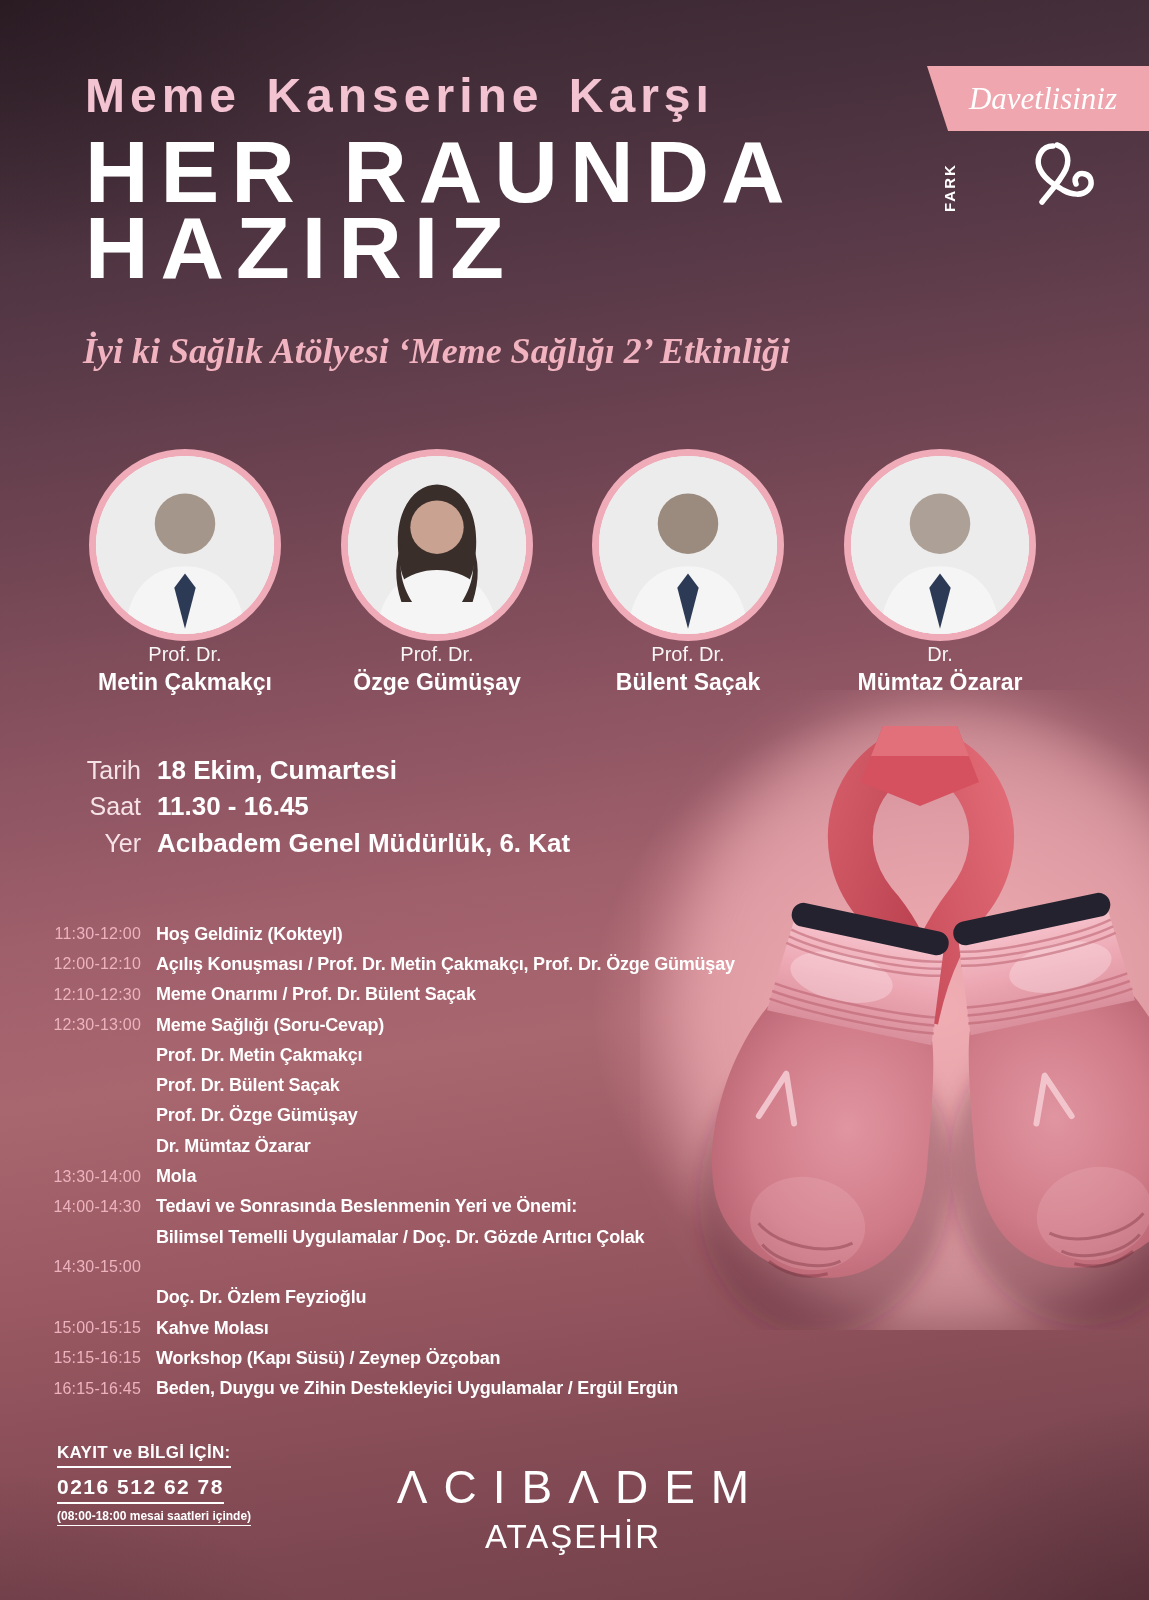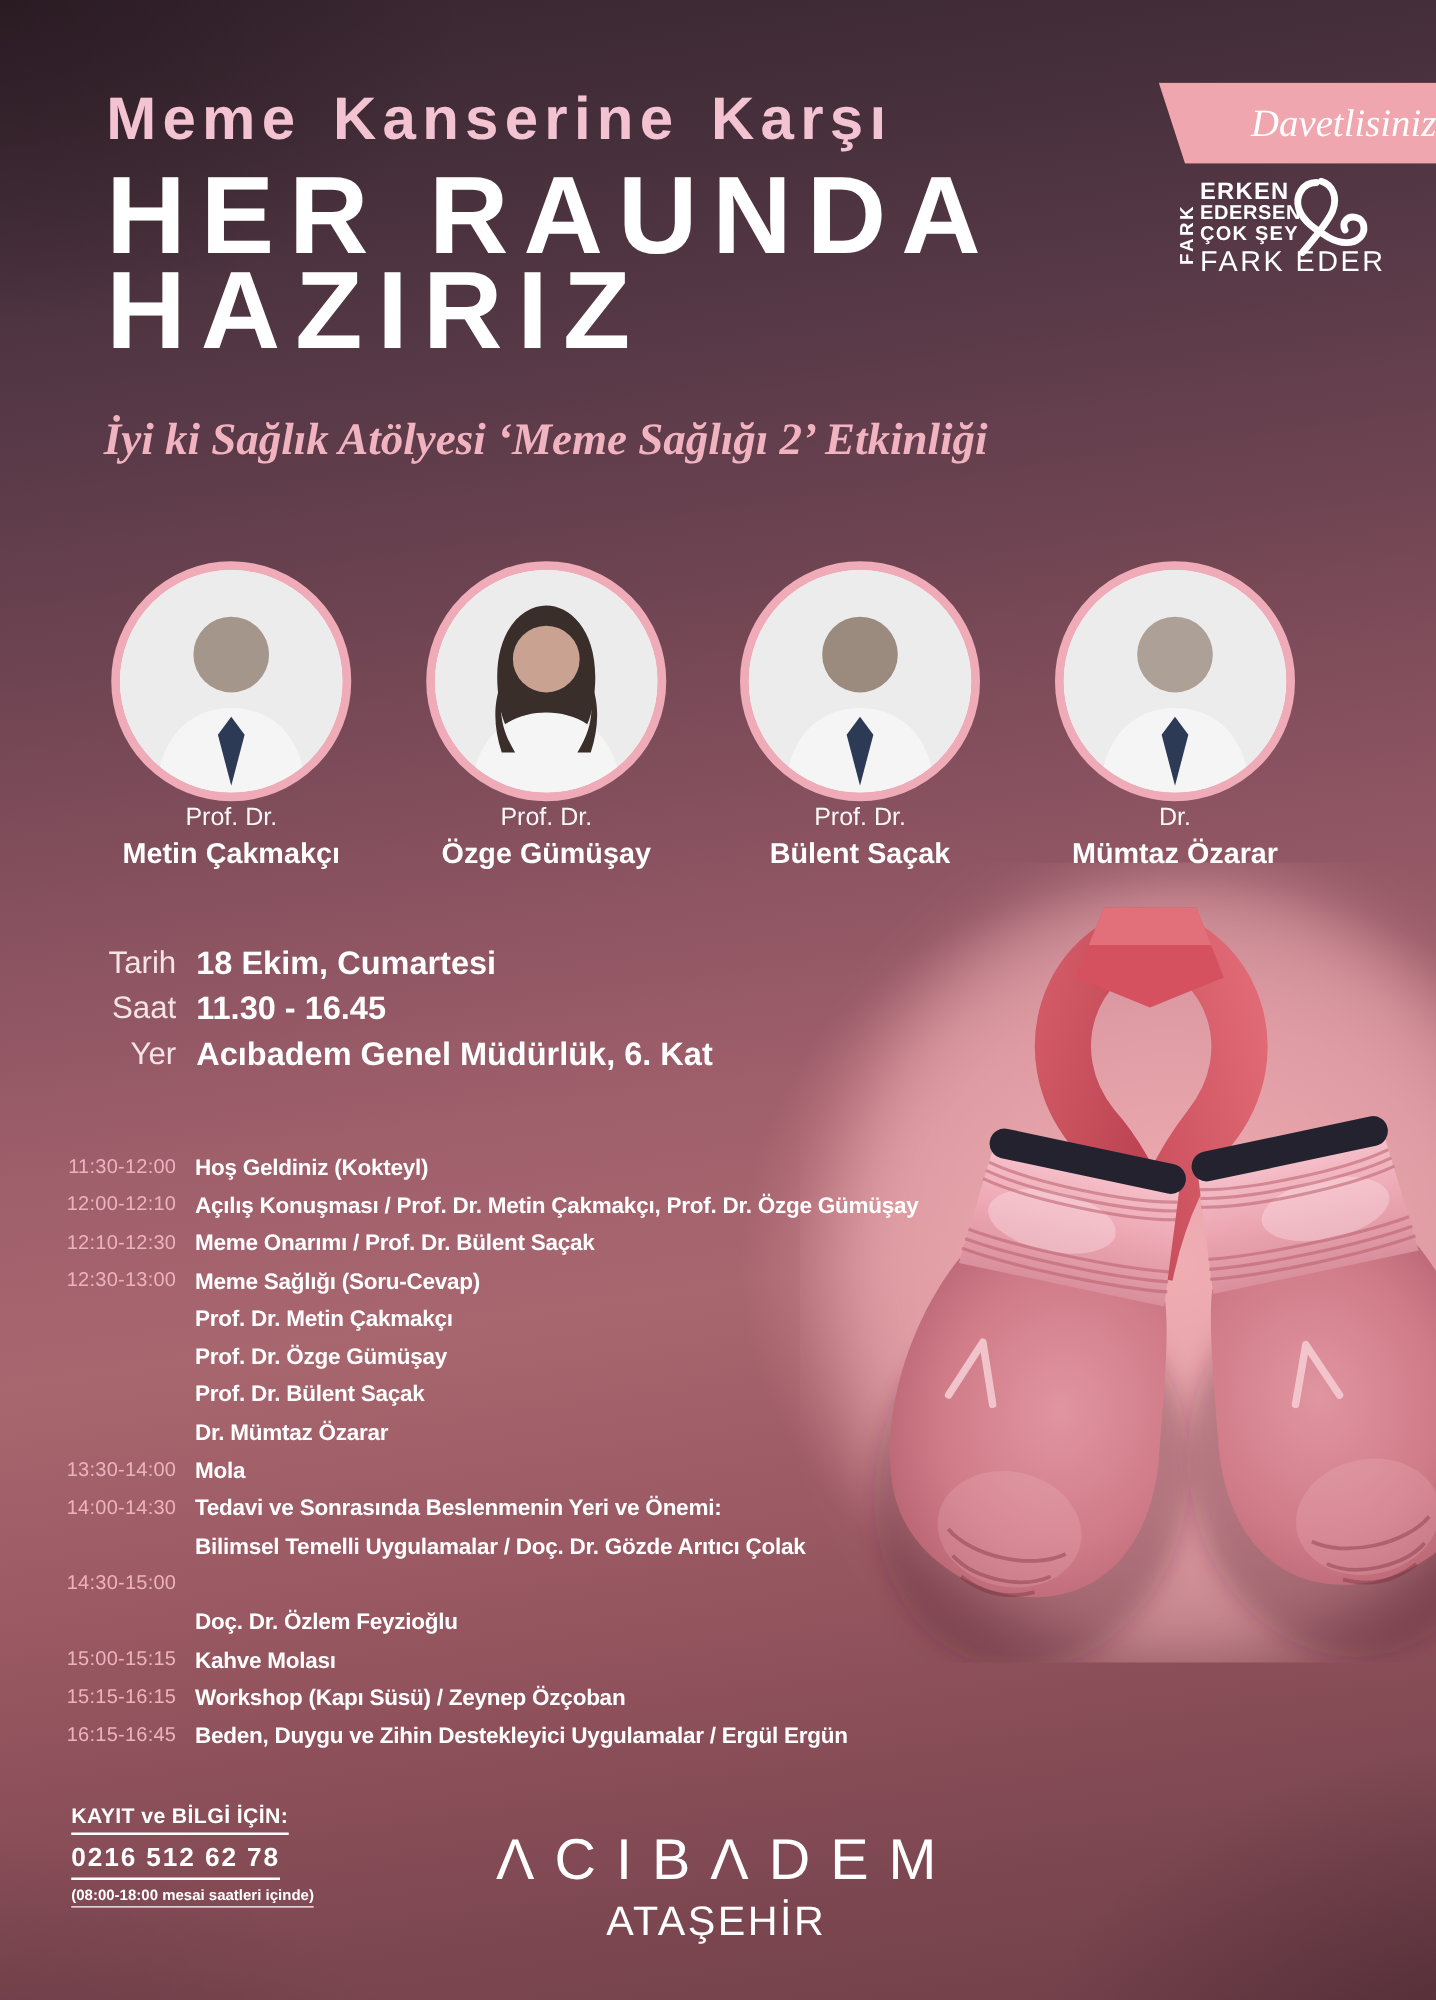--- a/index.html
+++ b/index.html
@@ -23,21 +23,21 @@
   .abs{position:absolute;}
   
   .supertitle{left:85px;top:68px;font-size:48px;font-weight:bold;color:var(--accent-pink);letter-spacing:5px;word-spacing:7px;white-space:nowrap;}
   .title-line{left:85px;font-size:88px;font-weight:bold;color:var(--white);letter-spacing:12px;line-height:1;white-space:nowrap;}
   .title-1{top:128px;}
   .title-2{top:204px;}
   .subtitle{left:83px;top:330px;font-family:"Liberation Serif",serif;font-style:italic;font-weight:bold;font-size:36px;color:var(--subtitle-pink);white-space:nowrap;}
   
   .badge{left:927px;top:66px;width:222px;height:65px;background:var(--badge-pink);
     clip-path:polygon(0 0,100% 0,100% 100%,9.5% 100%);
-    display:flex;align-items:center;justify-content:flex-end;}
+    display:flex;align-items:center;justify-content:center;}
   .badge span{font-family:"Liberation Serif",serif;font-style:italic;font-size:31px;color:#fff;padding-left:10px;}
   
   .fark{left:945px;top:146px;width:170px;height:92px;}
   .fark-vertical{position:absolute;left:-2px;top:2px;height:80px;writing-mode:vertical-rl;transform:rotate(180deg);
     font-size:15px;font-weight:bold;letter-spacing:2px;color:#fff;text-align:center;line-height:14px;}
   .fark-lines{position:absolute;left:15px;top:0;}
   .fark-l1{font-size:19px;font-weight:bold;letter-spacing:1px;line-height:16px;}
   .fark-l2{font-size:16px;font-weight:bold;letter-spacing:0.5px;line-height:17px;}
   .fark-l3{font-size:16px;font-weight:bold;letter-spacing:1px;line-height:18px;}
   .fark-l4{font-size:23px;font-weight:normal;letter-spacing:2px;line-height:25px;}
@@ -142,26 +142,20 @@
   <div class="abs supertitle">Meme Kanserine Karşı</div>
   <div class="abs title-line title-2">HAZIRIZ</div>
   <div class="abs subtitle">İyi ki Sağlık Atölyesi ‘Meme Sağlığı 2’ Etkinliği</div>
 
   <div class="abs badge">
     <span>Davetlisiniz</span>
   </div>
 
   <div class="abs fark">
     <span class="fark-vertical">FARK</span>
-    <div class="fark-lines">
-      <div class="fark-l1">ERKEN</div>
-      <div class="fark-l2">EDERSEN</div>
-      <div class="fark-l3">ÇOK ŞEY</div>
-      <div class="fark-l4">FARK EDER</div>
-    </div>
     <svg class="fark-ribbon" width="78" height="66" viewBox="0 0 78 66" aria-hidden="true">
       <path d="M30,4 C19,4 13,15 16,25 C20,36 30,42 40,48 C49,53 59,54 65,48 C70,43 69,34 62,32 C55,30 50,36 53,42" stroke="#fff" stroke-width="5.5" fill="none" stroke-linecap="round"></path>
       <path d="M34,3 C44,6 47,17 43,27 C38,38 27,50 19,60" stroke="#fff" stroke-width="5.5" fill="none" stroke-linecap="round"></path>
     </svg>
   </div>
 
   <div class="abs speaker" style="left:60px;top:449px;">
     <div class="photo">
       <svg viewBox="0 0 100 100">
         <rect width="100" height="100" fill="#ececec"></rect>
@@ -245,25 +239,25 @@
     <div class="srow">
         <span class="stime">12:30-13:00</span>
         <span class="stext">Meme Sağlığı (Soru-Cevap)</span>
       </div>
     <div class="srow">
         <span class="stime"></span>
         <span class="stext">Prof. Dr. Metin Çakmakçı</span>
       </div>
     <div class="srow">
         <span class="stime"></span>
+        <span class="stext">Prof. Dr. Bülent Saçak</span>
+      </div>
+    <div class="srow">
+        <span class="stime"></span>
         <span class="stext">Prof. Dr. Özge Gümüşay</span>
-      </div>
-    <div class="srow">
-        <span class="stime"></span>
-        <span class="stext">Prof. Dr. Bülent Saçak</span>
       </div>
     <div class="srow">
         <span class="stime"></span>
         <span class="stext">Dr. Mümtaz Özarar</span>
       </div>
     <div class="srow">
         <span class="stime">13:30-14:00</span>
         <span class="stext">Mola</span>
       </div>
     <div class="srow">

